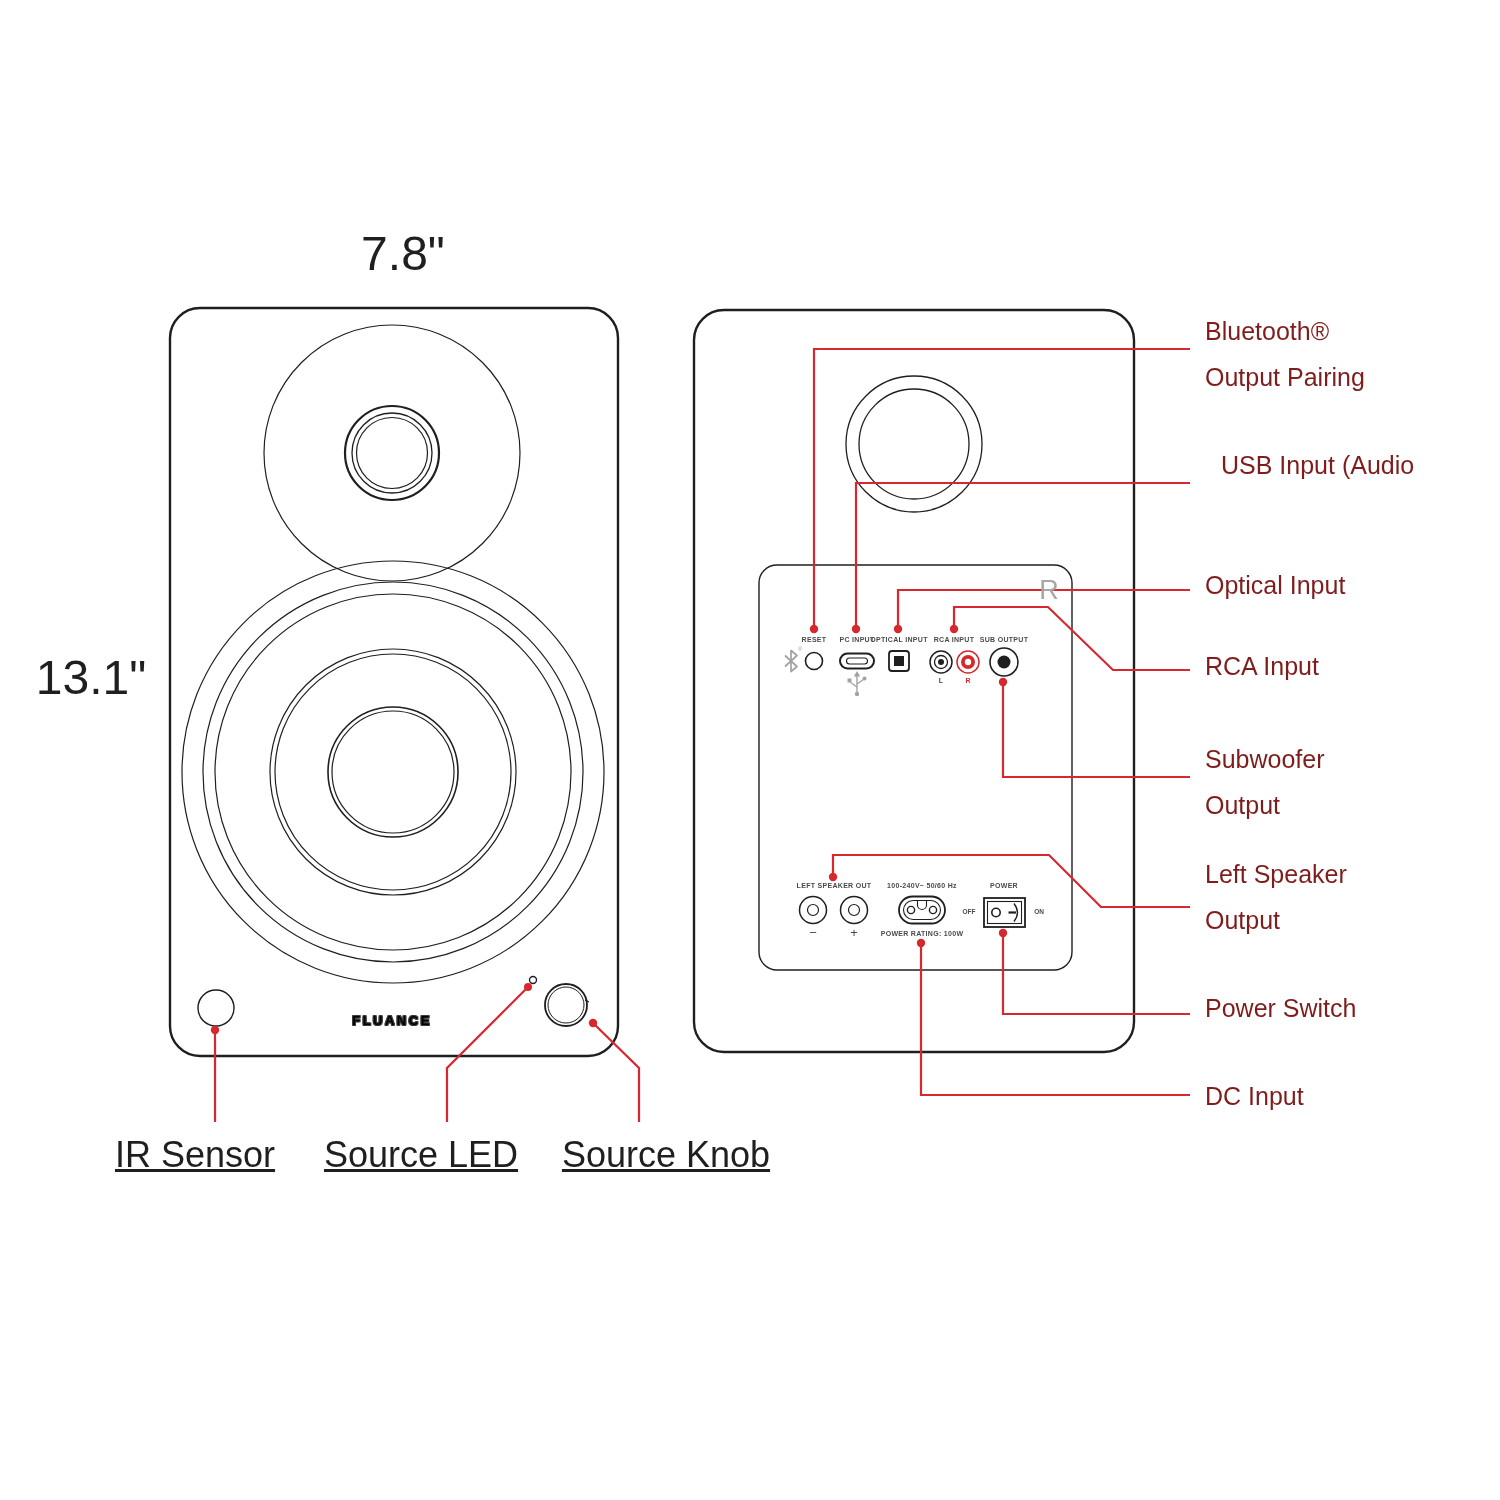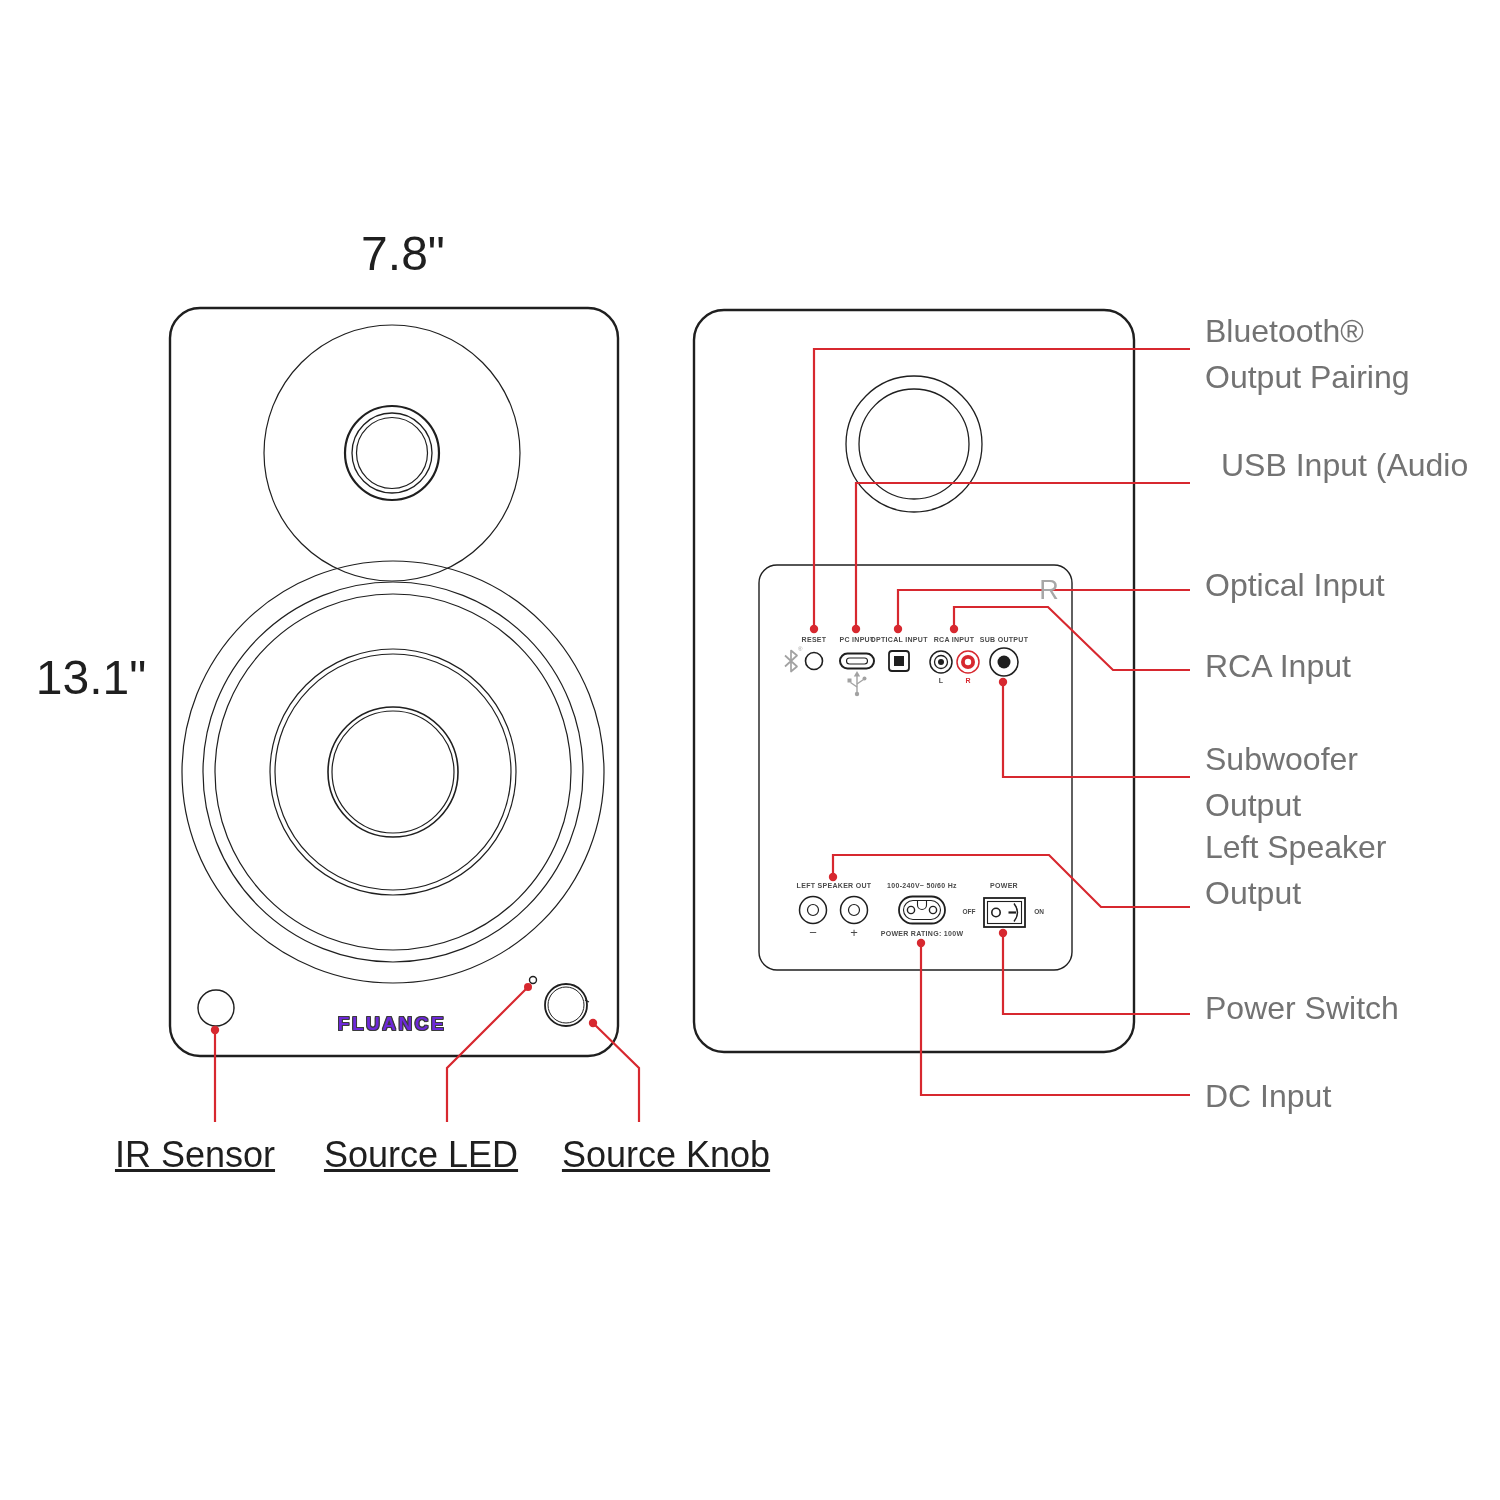--- a/index.html
+++ b/index.html
@@ -2,28 +2,28 @@
 <html><head>
 <meta charset="utf-8">
 <style>
   html,body{margin:0;padding:0;background:#fff;}
   .canvas{position:relative;width:1500px;height:1500px;background:#fff;overflow:hidden;
           font-family:"Liberation Sans",sans-serif;color:#1f1f1f;}
   svg{position:absolute;left:0;top:0;}
   .t{position:absolute;transform:translateX(-50%);white-space:nowrap;}
   .dim{font-size:48px;color:#1f1f1f;}
   .flabel{font-size:36px;color:#1f1f1f;text-decoration:underline;}
-  .lbl{position:absolute;left:1205px;font-size:32px;line-height:46px;color:#737373;white-space:nowrap;}
+  .lbl{position:absolute;left:1205px;font-size:25px;line-height:46px;color:#7f1d1d;white-space:nowrap;}
   .lbl span{display:block;}
   .pl{position:absolute;transform:translateX(-50%);font-size:7px;font-weight:bold;
       color:#4a4a4a;letter-spacing:.3px;white-space:nowrap;}
   .tiny{position:absolute;transform:translateX(-50%);font-size:7px;font-weight:bold;color:#4a4a4a;white-space:nowrap;}
   .sign{position:absolute;transform:translateX(-50%);font-size:13px;color:#4a4a4a;}
-  .brand{position:absolute;transform:translateX(-50%);font-size:19px;font-weight:bold;letter-spacing:2.5px;
-         color:#6d28d9;text-shadow:-1px 0 #3c3c3c,1px 0 #3c3c3c,0 -1px #3c3c3c,0 1px #3c3c3c,
+  .brand{position:absolute;transform:translateX(-50%);font-size:13px;font-weight:bold;letter-spacing:2.5px;
+         color:#000000;text-shadow:-1px 0 #3c3c3c,1px 0 #3c3c3c,0 -1px #3c3c3c,0 1px #3c3c3c,
          -1px -1px #3c3c3c,1px 1px #3c3c3c,-1px 1px #3c3c3c,1px -1px #3c3c3c;}
   .cornerR{position:absolute;transform:translateX(-50%);font-size:27px;color:#a7a7a7;}
   .reg{position:absolute;font-size:6px;color:#a2a2a2;}
 </style>
 </head>
 <body>
 
 <div class="canvas">
 
 <svg width="1500" height="1500" viewBox="0 0 1500 1500">
@@ -167,20 +167,20 @@
   </div>
   <div class="lbl" style="top:442px;margin-left:16px;">
     <span>USB Input (Audio</span>
   </div>
   <div class="lbl" style="top:562px;">Optical Input</div>
   <div class="lbl" style="top:643px;">RCA Input</div>
   <div class="lbl" style="top:702px;margin-top:34px;">
     <span>Subwoofer</span>
     <span>Output</span>
   </div>
-  <div class="lbl" style="top:824px;">
+  <div class="lbl" style="top:851px;">
     <span>Left Speaker</span>
     <span>Output</span>
   </div>
   <div class="lbl" style="top:985px;">Power Switch</div>
   <div class="lbl" style="top:1073px;">DC Input</div>
 
 </div>
 
 </body></html>

